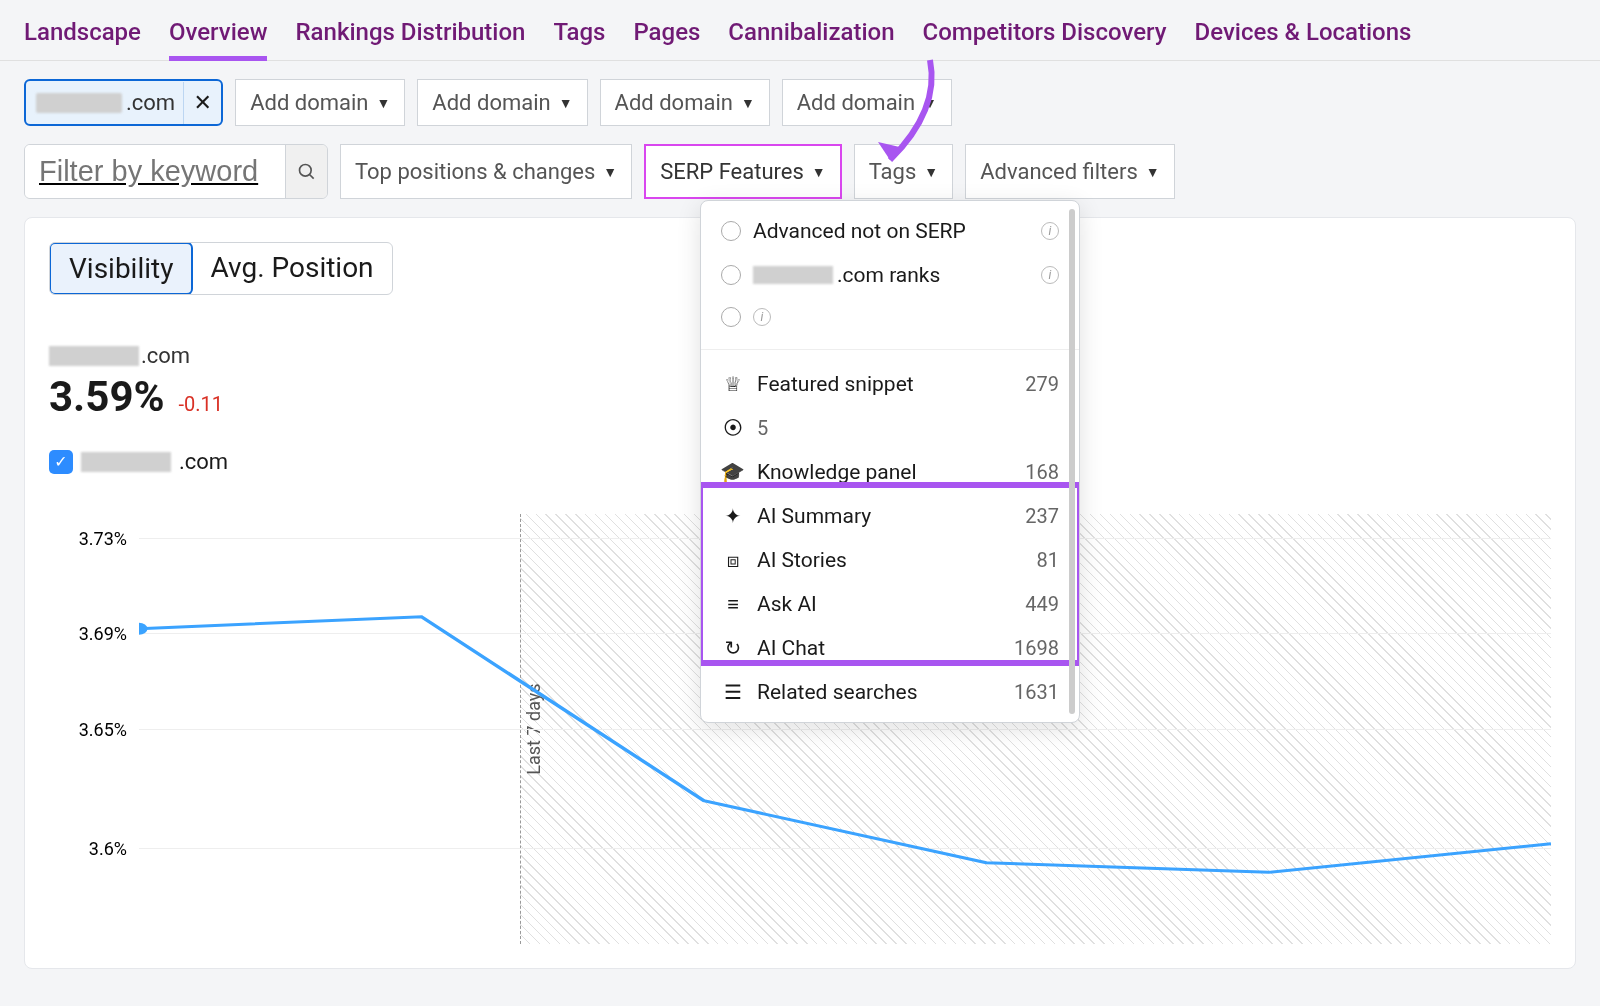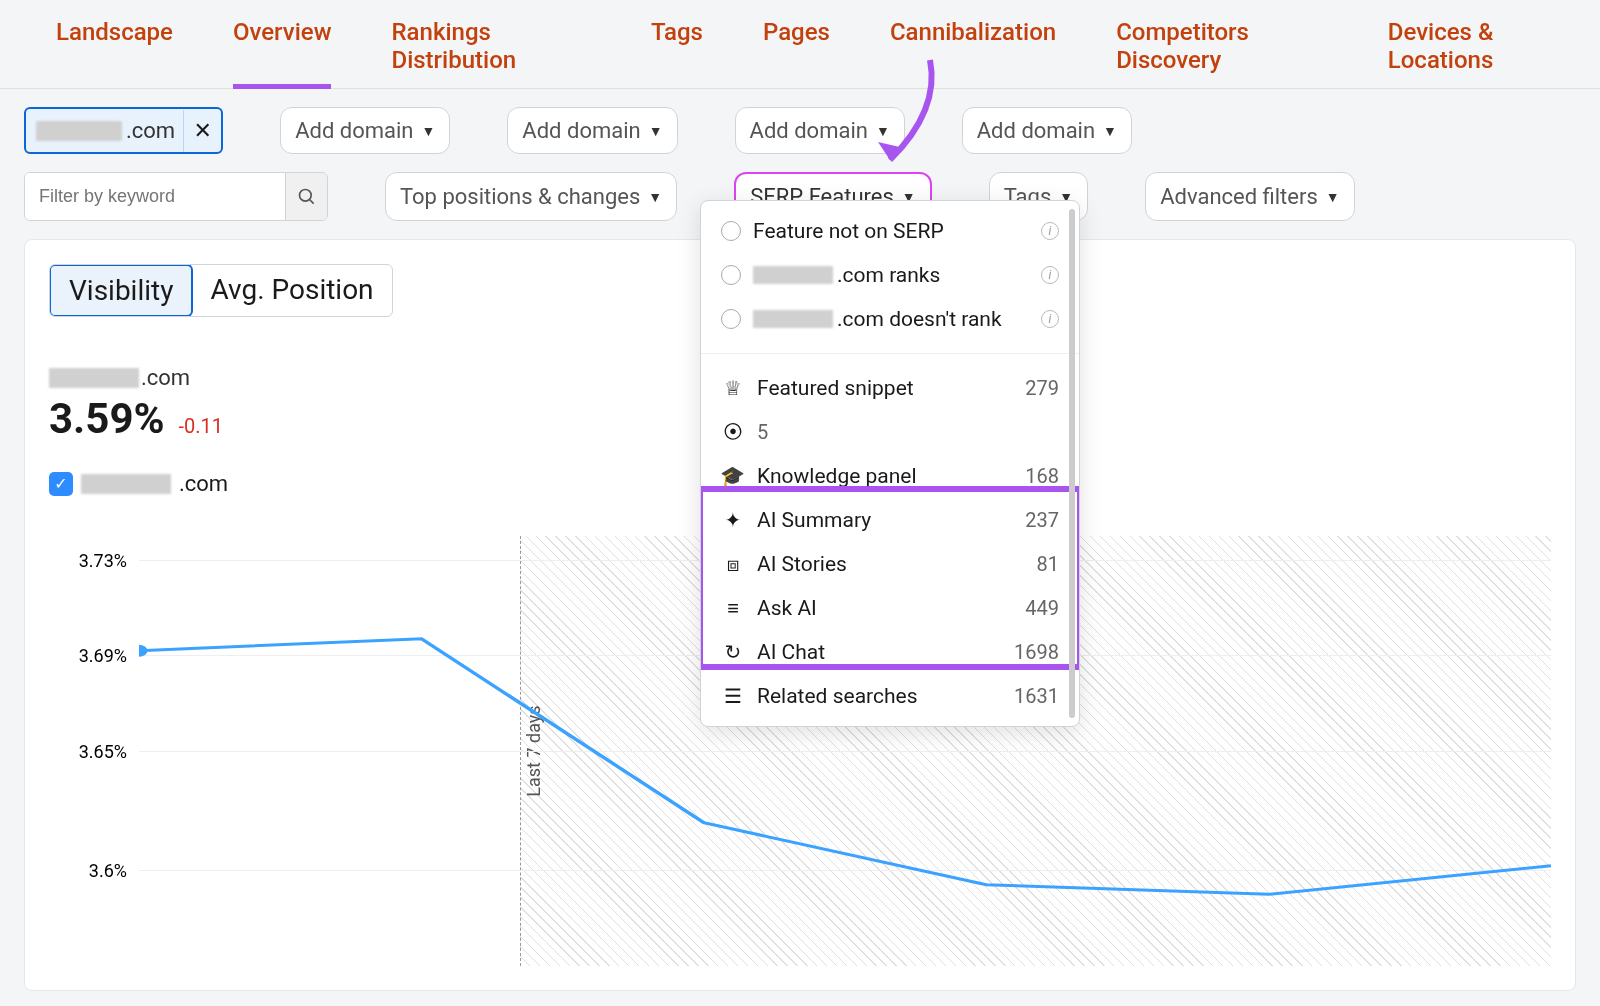--- a/index.html
+++ b/index.html
@@ -1,30 +1,30 @@
 <!DOCTYPE html>
 <html><head>
 <meta charset="utf-8">
 <style>
 * { box-sizing: border-box; margin: 0; padding: 0; }
 body { font-family: -apple-system, BlinkMacSystemFont, "Segoe UI", Roboto, sans-serif; background: #f4f5f7; color: #1a1a1a; width: 1600px; }
 .tabs { display: flex; gap: 28px; padding: 18px 24px 0; border-bottom: 1px solid #e0e0e0; }
-.tab { font-size: 24px; font-weight: 500; color: #c2410c; padding-bottom: 14px; cursor: pointer; position: relative; margin-left: 32px; }
+.tab { font-size: 24px; font-weight: 500; color: #701a75; padding-bottom: 14px; cursor: pointer; position: relative; }
 .tab.active::after { content: ''; position: absolute; left: 0; right: 0; bottom: -1px; height: 5px; background: #a855f0; }
 .filters-row { display: flex; gap: 12px; padding: 18px 24px; flex-wrap: wrap; }
 .domain-chip { display: flex; align-items: center; border: 2px solid #0c67d6; background: #e8f2fc; border-radius: 6px; overflow: hidden; }
 .domain-chip .redact { display: inline-block; background: #d0d0d0; width: 86px; height: 20px; border-radius: 2px; margin: 0 4px 0 10px; filter: blur(1px); }
 .domain-chip .suffix { font-size: 22px; color: #333; padding-right: 8px; }
 .domain-chip .close { width: 38px; height: 42px; display: flex; align-items: center; justify-content: center; font-size: 22px; cursor: pointer; border-left: 1px solid #bcd6f2; }
-.dropdown-btn { display: flex; align-items: center; gap: 8px; background: #fff; border: 1px solid #d0d4d9; border-radius: 12px; padding: 10px 14px; font-size: 22px; color: #555; cursor: pointer; margin-left: 45px; }
+.dropdown-btn { display: flex; align-items: center; gap: 8px; background: #fff; border: 1px solid #d0d4d9; border-radius: 0; padding: 10px 14px; font-size: 22px; color: #555; cursor: pointer; }
 .dropdown-btn.active { border: 2px solid #d946ef; color: #333; }
 .chev { font-size: 14px; color: #333; }
 .row2 { display: flex; gap: 12px; padding: 0 24px 18px; position: relative; }
 .search-wrap { display: flex; border: 1px solid #d0d4d9; border-radius: 6px; overflow: hidden; }
-.search-input { border: none; padding: 10px 14px; font-size: 18px; width: 260px; outline: none; }
+.search-input { border: none; padding: 10px 14px; font-size: 29px; width: 260px; outline: none; text-decoration: underline; }
 .search-btn { width: 42px; background: #f0f0f0; border-left: 1px solid #d0d4d9; display: flex; align-items: center; justify-content: center; cursor: pointer; }
 .card { background: #fff; margin: 0 24px; border: 1px solid #e5e7eb; border-radius: 8px; padding: 24px; position: relative; }
 .seg { display: inline-flex; border: 1px solid #d0d4d9; border-radius: 6px; overflow: hidden; }
 .seg-item { padding: 8px 18px; font-size: 28px; cursor: pointer; }
 .seg-item.active { border: 2px solid #0c67d6; background: #eaf2fc; border-radius: 6px; margin: -1px; }
 .metric-label { margin-top: 48px; font-size: 22px; color: #333; display: flex; align-items: center; gap: 2px; }
 .metric-label .redact { display: inline-block; background: #d0d0d0; width: 90px; height: 20px; filter: blur(1px); }
 .metric-value { font-size: 42px; font-weight: 700; margin-top: 4px; display: flex; align-items: baseline; gap: 14px; }
 .metric-delta { font-size: 20px; color: #d93025; font-weight: 400; }
 .checkbox-row { display: flex; align-items: center; gap: 8px; margin-top: 28px; font-size: 22px; }
@@ -160,31 +160,30 @@
         <circle id="chart-dot" r="6" fill="#3ba3ff" cx="0" cy="114.66666666666669"></circle>
       </svg>
     </div>
   </div>
 </div>
 
 <div class="dropdown-menu">
   <div class="menu-section" id="radio-section">
       <div class="menu-item">
         <span class="radio"></span>
-        <span class="label">Feature not on SERP</span>
+        <span class="label">Advanced not on SERP</span>
         <span class="info">i</span>
       </div>
       <div class="menu-item">
         <span class="radio"></span>
         <span class="label"><span class="redact"></span>.com ranks</span>
         <span class="info">i</span>
       </div>
       <div class="menu-item">
         <span class="radio"></span>
-        <span class="label"><span class="redact"></span>.com doesn't rank</span>
         <span class="info">i</span>
       </div>
     </div>
   <div class="menu-divider"></div>
   <div class="menu-section" id="features-section" style="position:relative;">
       <div class="menu-item">
         <span class="feat-icon">♕</span>
         <span class="label">Featured snippet</span>
         <span class="count">279</span>
       </div>

